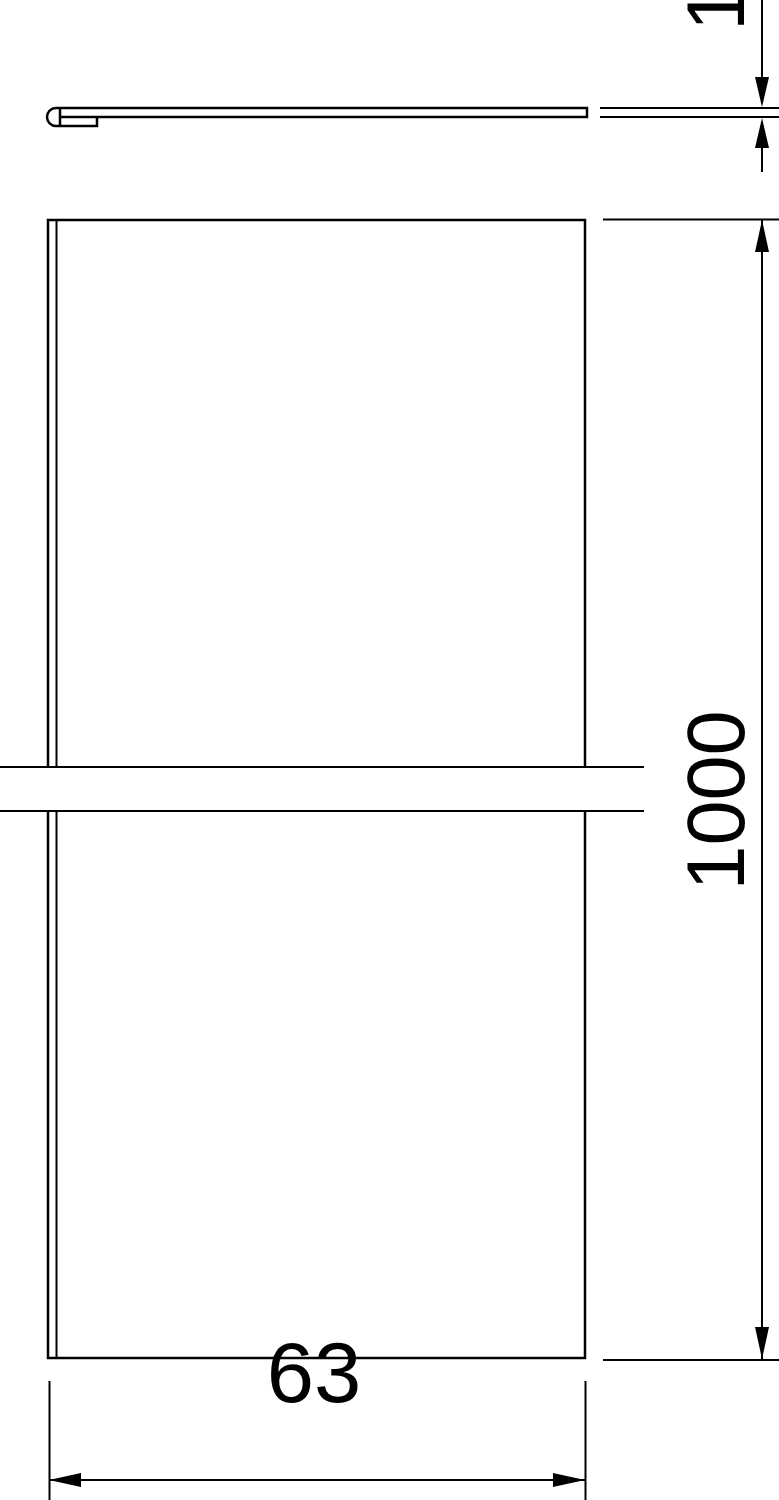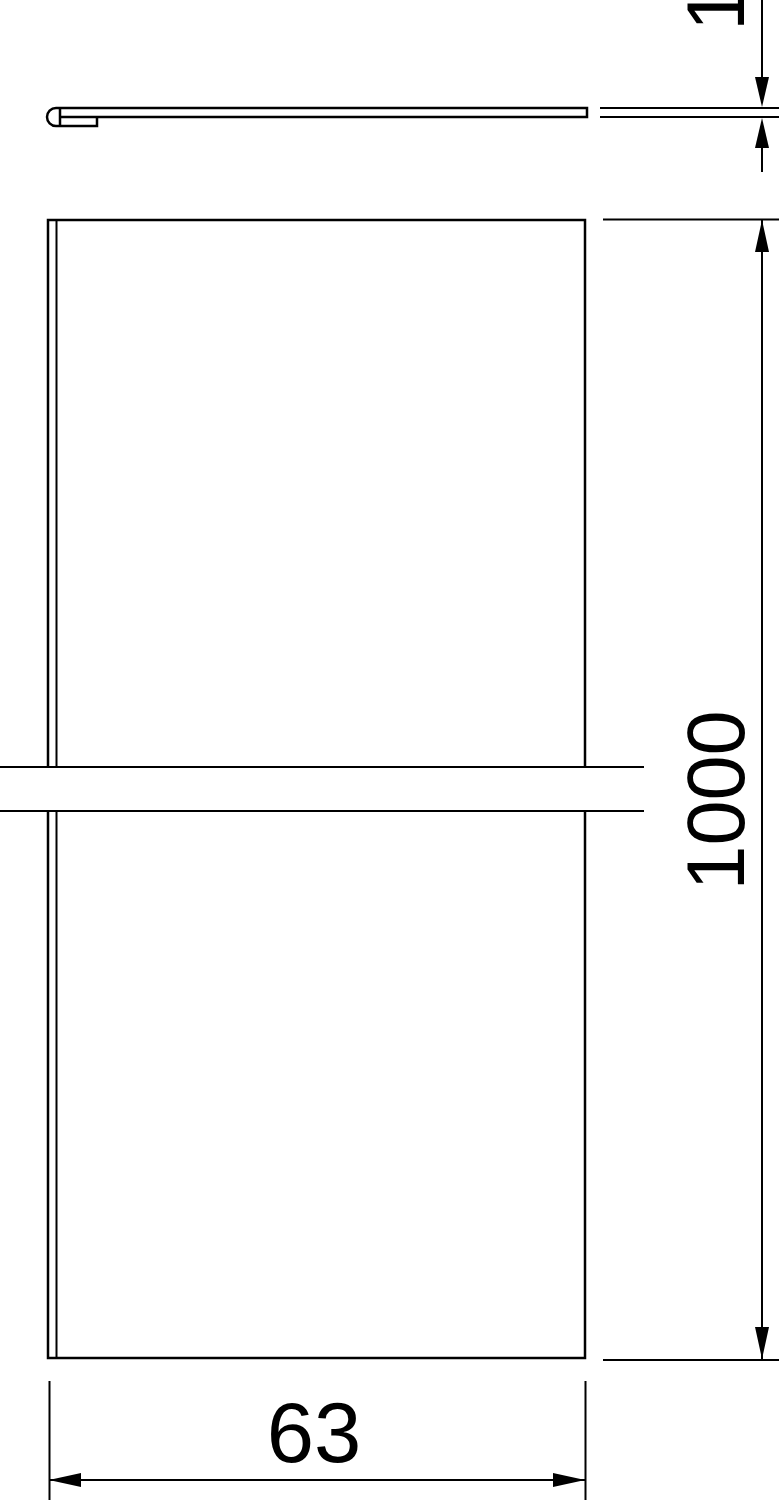--- a/index.html
+++ b/index.html
@@ -17,21 +17,21 @@
   .dim-label{
     position:absolute;
     color:var(--line,#000);
     text-align:center;
     white-space:nowrap;
     letter-spacing:0;
   }
   .rot{transform:rotate(-90deg);transform-origin:center center;}
   .lbl-thickness{left:686px;top:-32px;width:60px;height:81px;font-size:81px;line-height:81px;}
   .lbl-length{left:566px;top:760px;width:300px;height:81px;font-size:81px;line-height:81px;}
-  .lbl-width{left:214px;top:1390px;width:200px;height:85px;font-size:85px;line-height:85px;}
+  .lbl-width{left:214px;top:1330px;width:200px;height:85px;font-size:85px;line-height:85px;}
 </style>
 </head>
 <body>
 
 <div class="page">
 
   <svg class="canvas" width="779" height="1500" viewBox="0 0 779 1500">
 
     <g>
       <path class="ln" stroke-width="2.5" d="M56 108 H587 V117 H60

